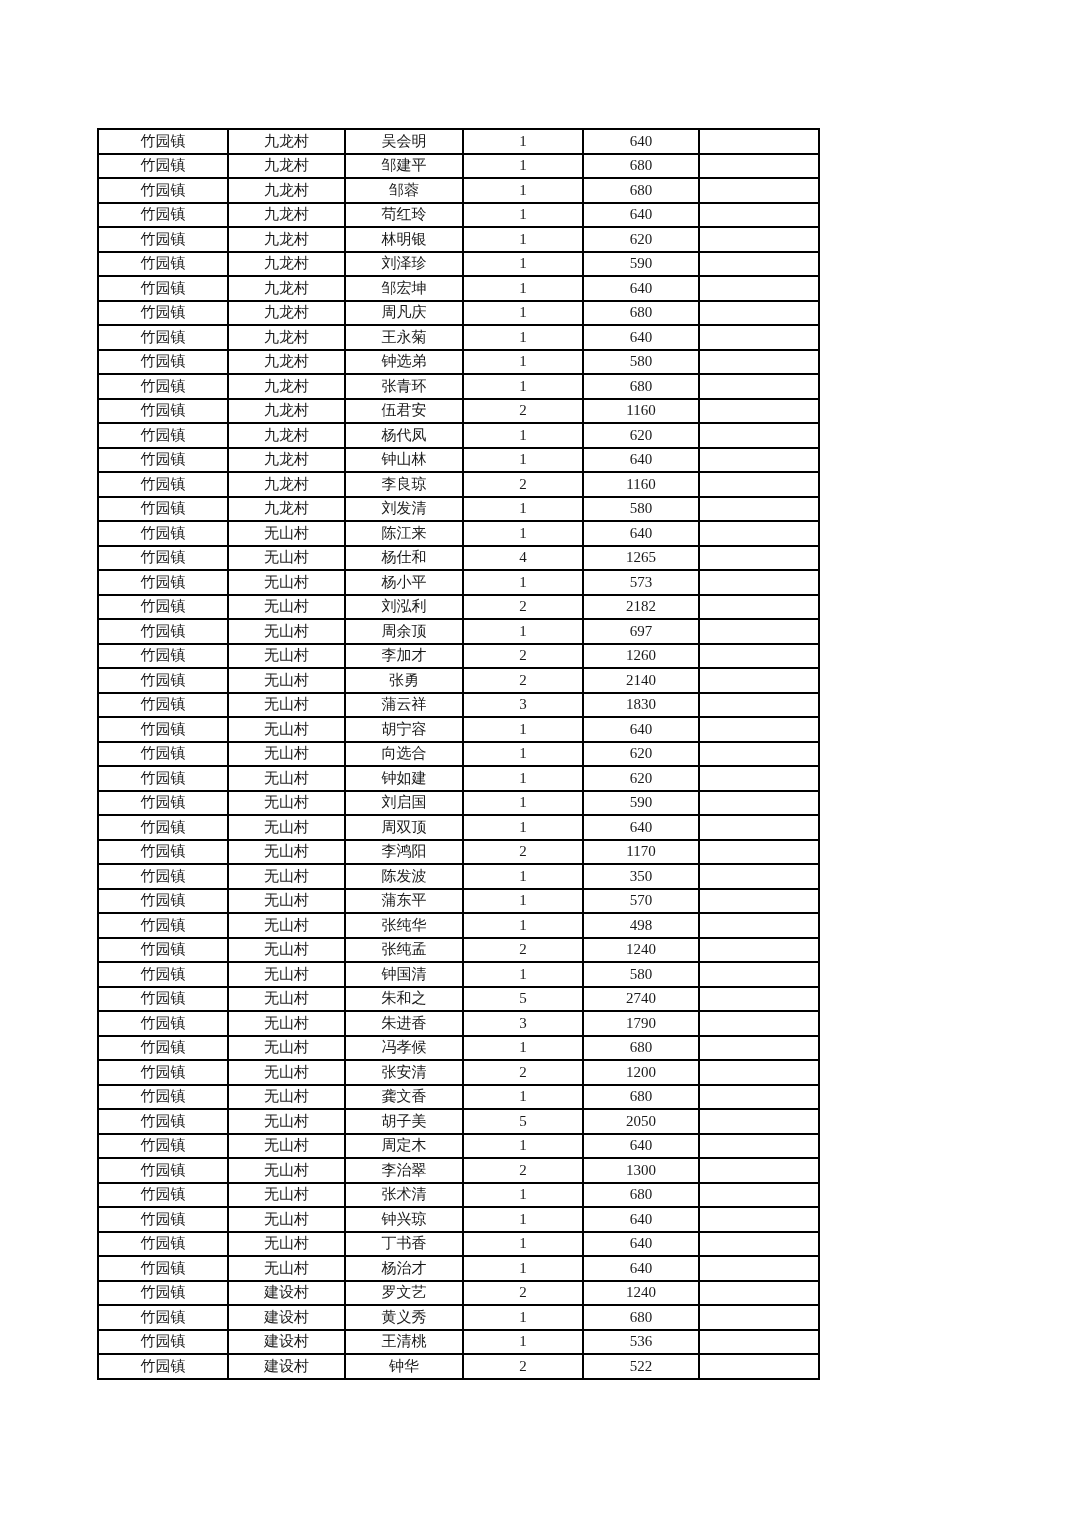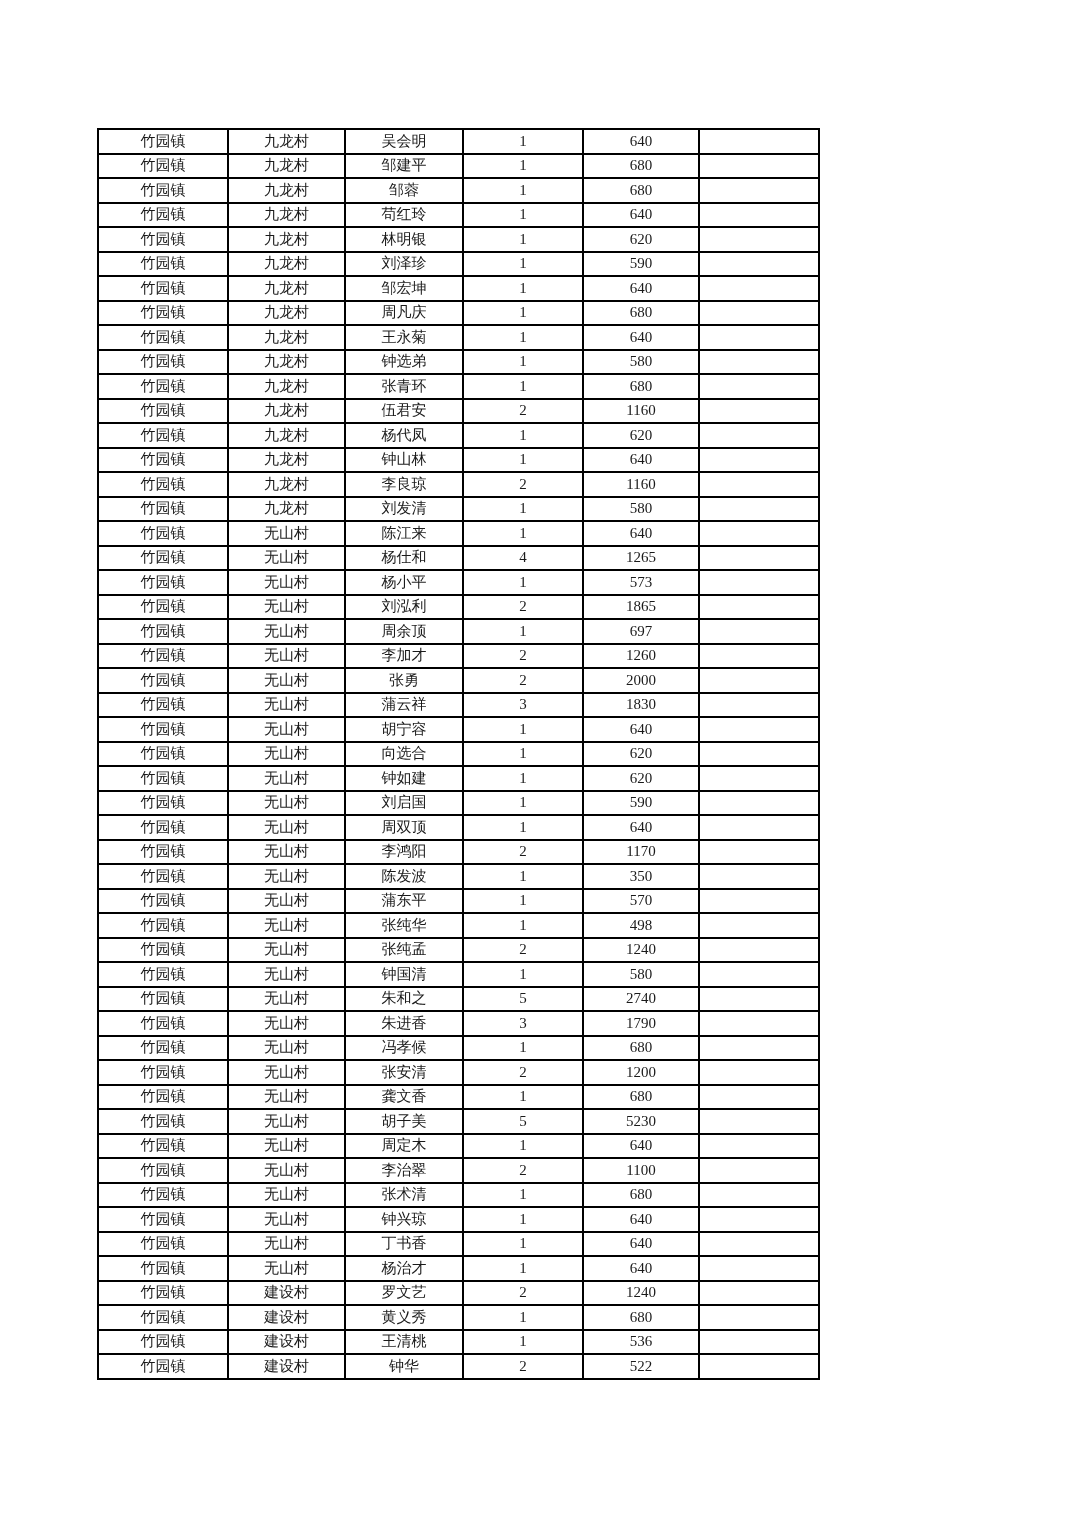--- a/index.html
+++ b/index.html
@@ -200,21 +200,21 @@
           <td>杨小平</td>
           <td>1</td>
           <td>573</td>
           <td></td>
         </tr>
         <tr>
           <td>竹园镇</td>
           <td>无山村</td>
           <td>刘泓利</td>
           <td>2</td>
-          <td>1865</td>
+          <td>2182</td>
           <td></td>
         </tr>
         <tr>
           <td>竹园镇</td>
           <td>无山村</td>
           <td>周余顶</td>
           <td>1</td>
           <td>697</td>
           <td></td>
         </tr>
@@ -224,21 +224,21 @@
           <td>李加才</td>
           <td>2</td>
           <td>1260</td>
           <td></td>
         </tr>
         <tr>
           <td>竹园镇</td>
           <td>无山村</td>
           <td>张勇</td>
           <td>2</td>
-          <td>2000</td>
+          <td>2140</td>
           <td></td>
         </tr>
         <tr>
           <td>竹园镇</td>
           <td>无山村</td>
           <td>蒲云祥</td>
           <td>3</td>
           <td>1830</td>
           <td></td>
         </tr>
@@ -368,37 +368,37 @@
           <td>龚文香</td>
           <td>1</td>
           <td>680</td>
           <td></td>
         </tr>
         <tr>
           <td>竹园镇</td>
           <td>无山村</td>
           <td>胡子美</td>
           <td>5</td>
-          <td>5230</td>
+          <td>2050</td>
           <td></td>
         </tr>
         <tr>
           <td>竹园镇</td>
           <td>无山村</td>
           <td>周定木</td>
           <td>1</td>
           <td>640</td>
           <td></td>
         </tr>
         <tr>
           <td>竹园镇</td>
           <td>无山村</td>
           <td>李治翠</td>
           <td>2</td>
-          <td>1100</td>
+          <td>1300</td>
           <td></td>
         </tr>
         <tr>
           <td>竹园镇</td>
           <td>无山村</td>
           <td>张术清</td>
           <td>1</td>
           <td>680</td>
           <td></td>
         </tr>

